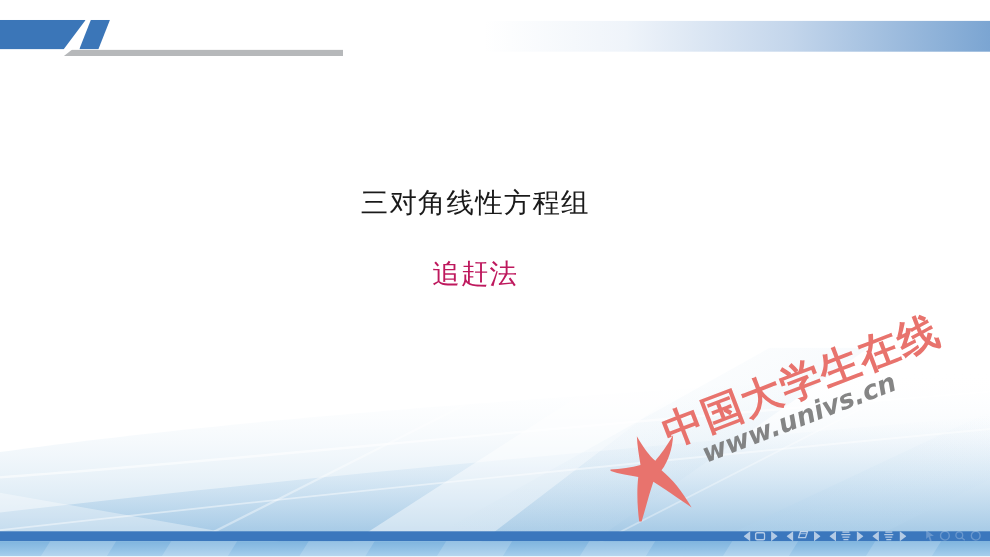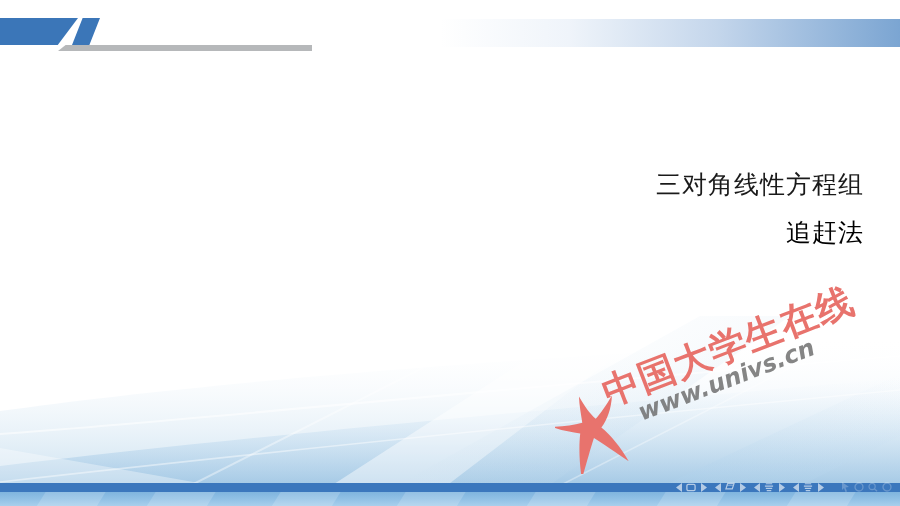--- a/index.html
+++ b/index.html
@@ -52,37 +52,37 @@
     height: 28px;
     background: linear-gradient(to right, rgba(255,255,255,0) 0%, rgba(226,235,246,0.55) 28%, rgba(186,207,232,0.85) 60%, #7ba5d2 100%);
   }
 
   
   .title-block {
     position: absolute;
     left: 0;
     top: 168px;
     width: 864px;
-    text-align: right;
+    text-align: center;
     z-index: 6;
   }
   .slide-title {
     font-family: "DejaVu Serif", "Liberation Serif", serif;
     font-size: 25px;
     line-height: 34px;
     color: #1a1a1a;
     letter-spacing: 1px;
     white-space: nowrap;
   }
   .slide-subtitle {
-    margin-top: 16px;
-    font-family: Liberation Serif, serif;
+    margin-top: 34px;
+    font-family: Liberation Mono, monospace;
     font-size: 25px;
     line-height: 30px;
-    color: #000000;
+    color: #be185d;
     letter-spacing: 1px;
     white-space: nowrap;
   }
 
   
   .wave-art {
     position: absolute;
     left: 0;
     bottom: 0;
     width: 900px;

